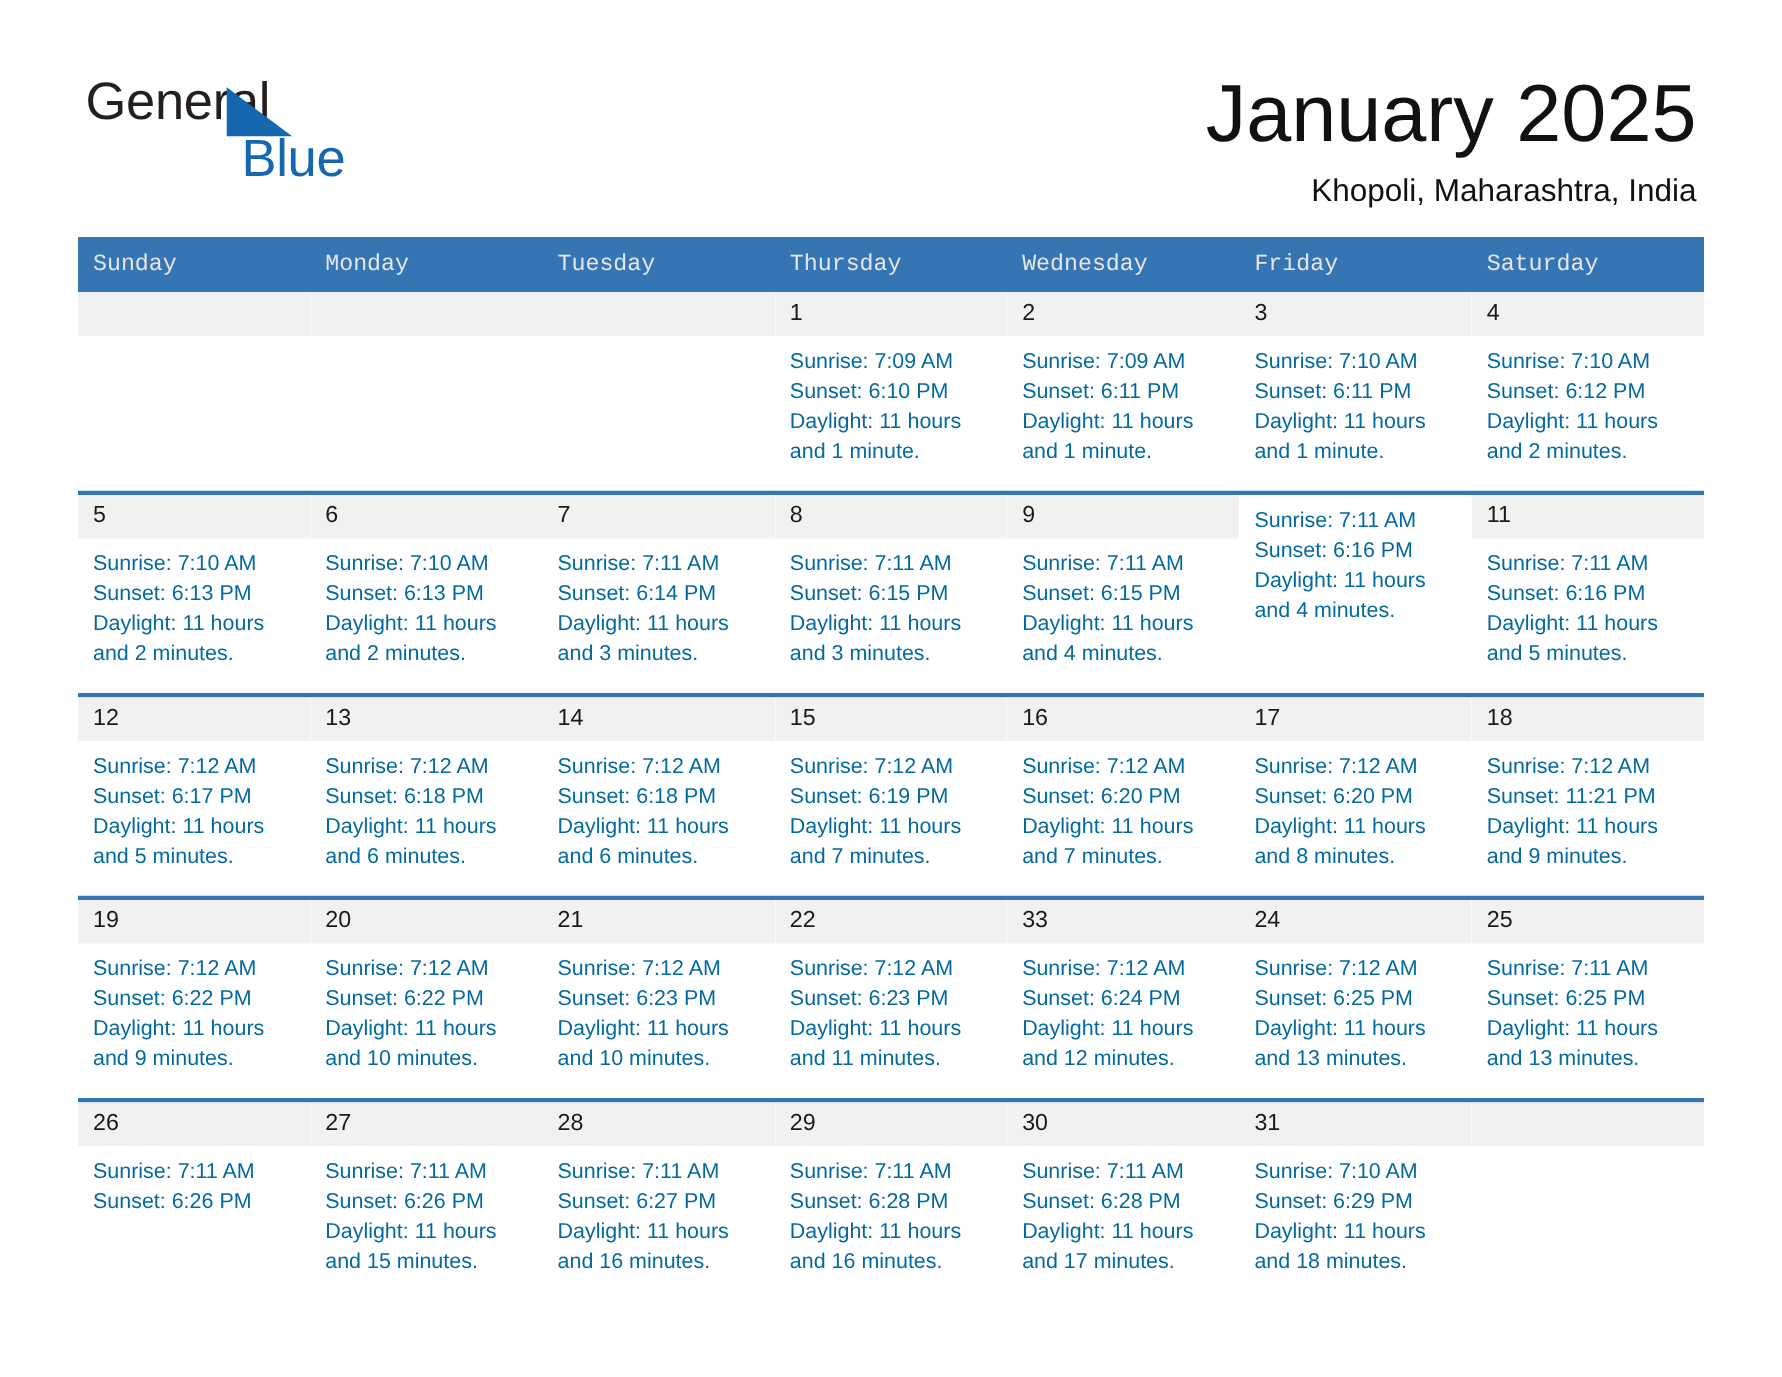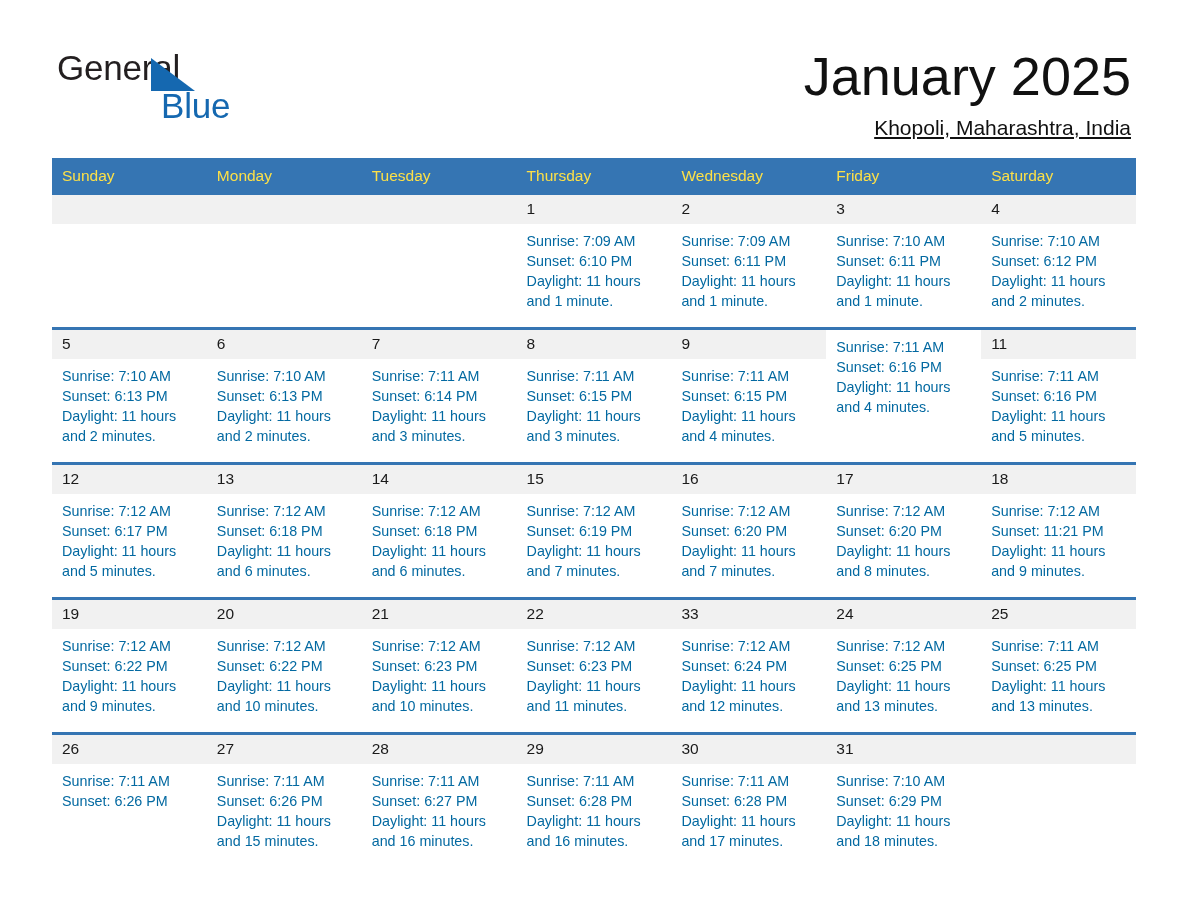--- a/index.html
+++ b/index.html
@@ -75,41 +75,41 @@
     font-weight: normal;
     margin: 0;
     letter-spacing: 0px;
   }
   .cal-subtitle {
     font-size: 21px;
     color: #111111;
     margin: 11px 0 0 0;
     font-weight: normal;
     line-height: 1.1;
-    text-decoration: underline;
   }
 
   
   .calendar {
     position: absolute;
     left: 52px;
     top: 158px;
     width: 1084px;
   }
   .weekdays {
     display: grid;
     grid-template-columns: repeat(7, 1fr);
     background: #3575b3;
   }
   .weekday {
-    color: #fde047;
+    color: #e5e5e5;
     font-size: 15.5px;
     padding: 9px 0 9px 10px;
     line-height: 1.2;
     box-sizing: border-box;
+    font-family: Liberation Mono, monospace;
   }
 
   .week {
     display: grid;
     grid-template-columns: repeat(7, 1fr);
     border-top: 3px solid #3575b3;
     background: #ffffff;
   }
   .week:first-of-type {
     border-top: none;

